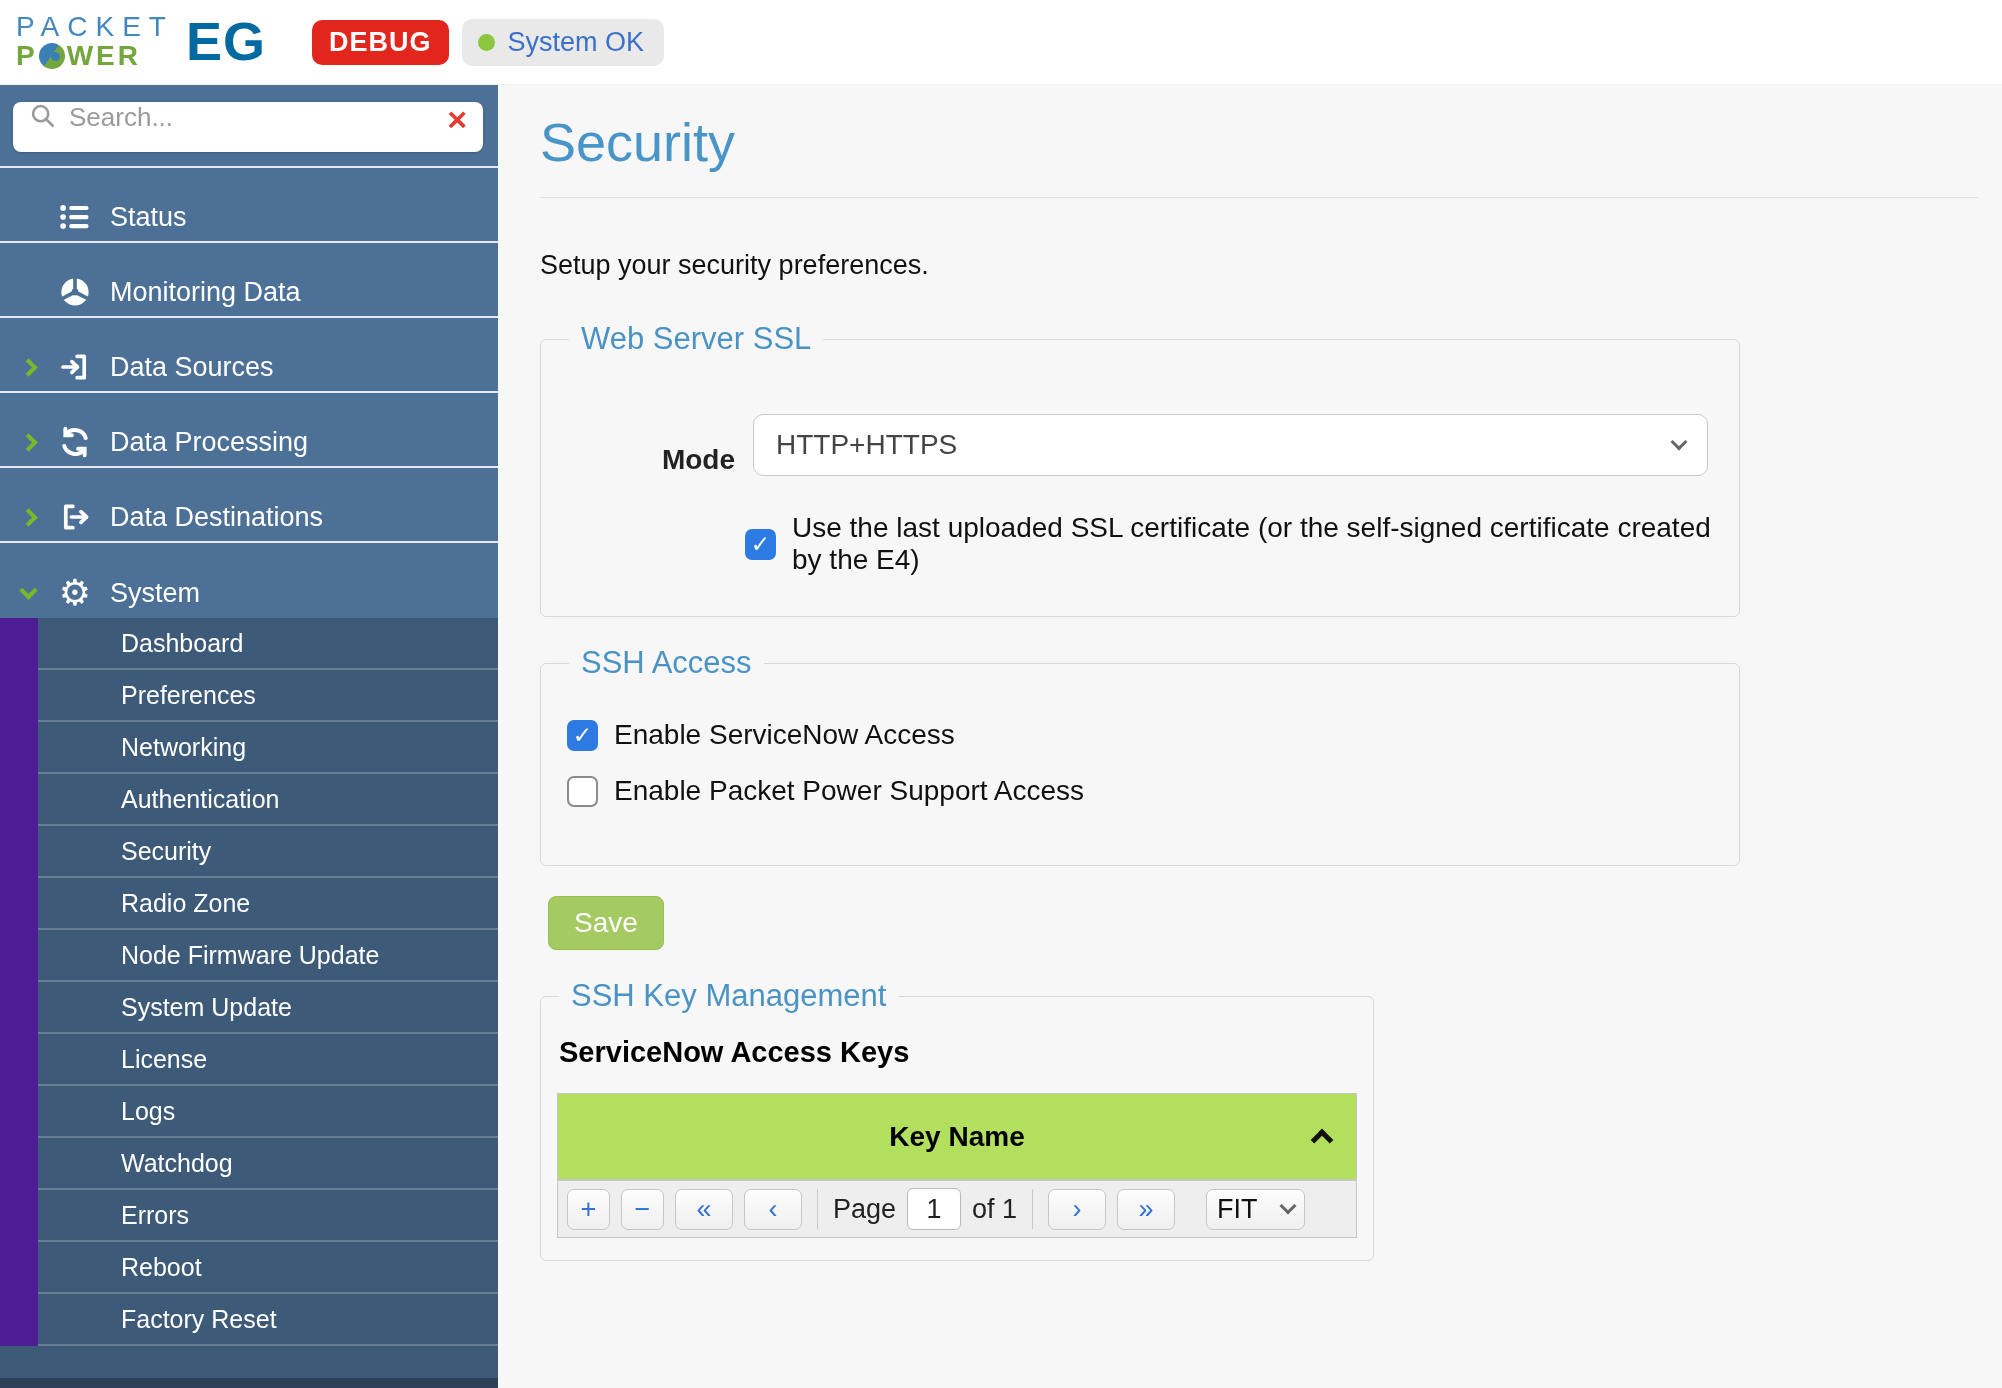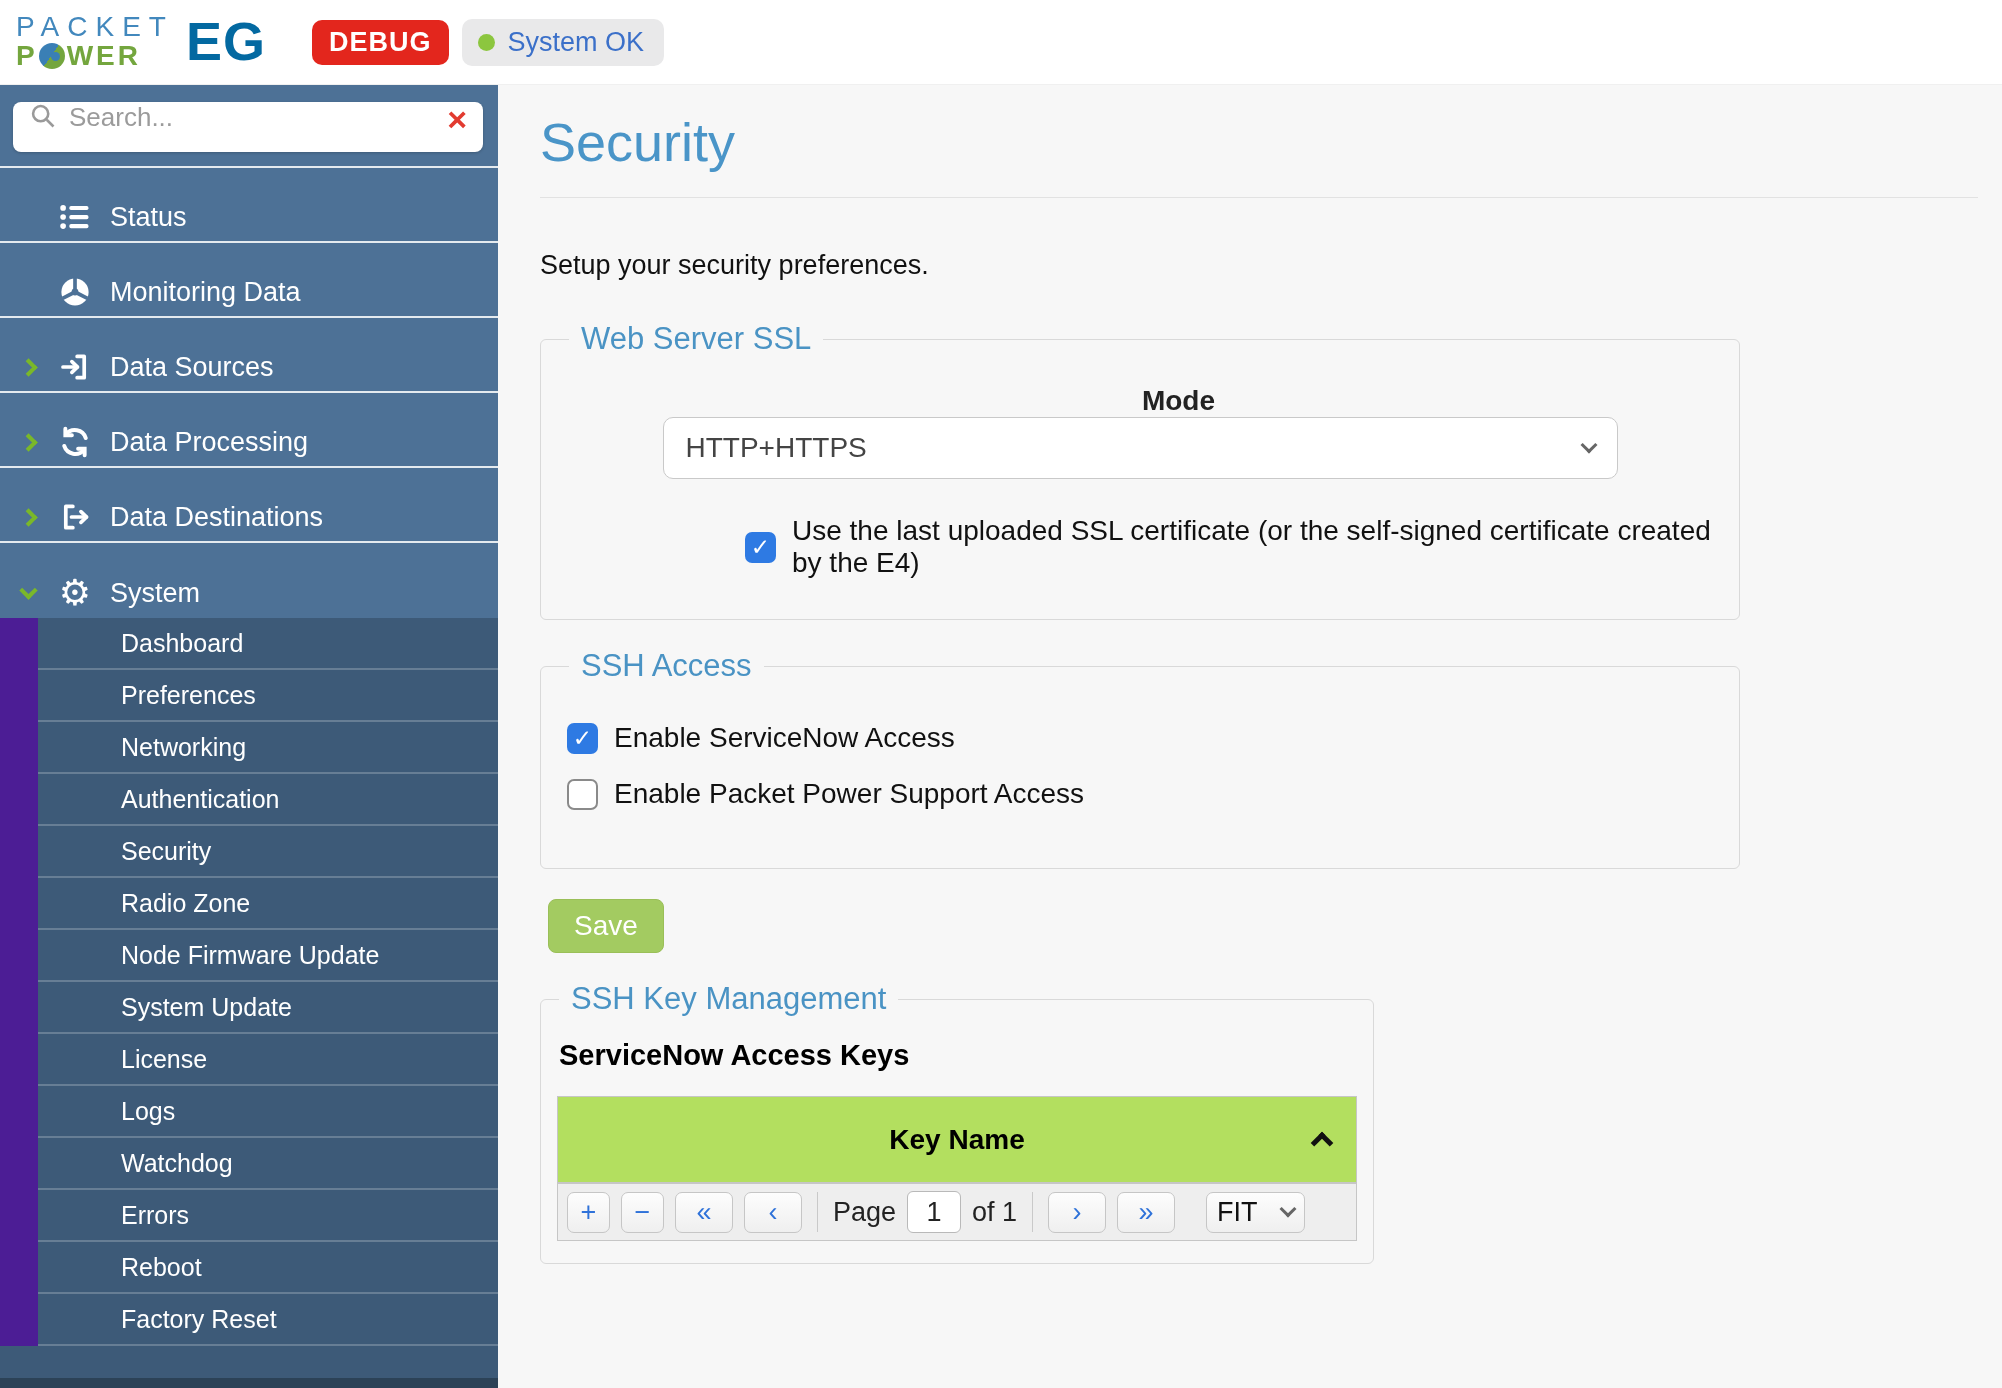--- a/index.html
+++ b/index.html
@@ -55,24 +55,24 @@
   .content { flex: 1; background: #f7f7f7; padding: 26px 24px 0 42px; }
   .page-title { color: #4a95c8; font-size: 54px; font-weight: 400; margin-bottom: 24px; }
   .divider { height: 1px; background: #e2e2e2; margin-bottom: 52px; }
   .subtitle { font-size: 27px; color: #111; margin-bottom: 40px; }
 
   fieldset.panel { border: 1px solid #d9d9d9; border-radius: 6px; padding: 6px 26px 34px 26px; }
   fieldset.panel legend { color: #4a93c4; font-size: 31px; padding: 0 12px; margin-left: 2px; }
   #fs-ssl, #fs-ssh { width: 1200px; }
   #fs-ssh { margin-top: 28px; padding-bottom: 58px; }
 
-  .mode-row { display: flex; align-items: center; margin-top: 22px; flex-direction: column; }
+  .mode-row { display: flex; align-items: flex-end; margin-top: 22px; }
   .mode-label { width: 168px; text-align: right; font-weight: 700; font-size: 28px; color: #222; margin-right: 18px; }
   .select { width: 955px; height: 62px; background: #fff; border: 1px solid #c9c9c9; border-radius: 10px;
-            display: flex; align-items: center; justify-content: space-between; padding: 0 22px; font-size: 28px; color: #444; cursor: pointer; }
+            display: flex; align-items: center; justify-content: space-between; padding: 0 22px; font-size: 28px; color: #444; cursor: pointer; margin-top: 29px; }
   .chev-gray { width: 12px; height: 12px; border-right: 3px solid #666; border-bottom: 3px solid #666;
                transform: rotate(45deg); display: inline-block; margin-top: -6px; }
 
   .check-row { display: flex; align-items: center; gap: 16px; font-size: 28px; color: #111; }
   .ssl-check-row { margin: 36px 0 6px 178px; }
   .ssh-row1 { margin-top: 32px; }
   .ssh-row2 { margin-top: 24px; }
   .checkbox { width: 31px; height: 31px; border-radius: 7px; flex: none; cursor: pointer; }
   .checkbox.checked { background: #2e7ae3; color: #fff; display: flex; align-items: center; justify-content: center;
                       font-size: 23px; font-weight: 700; font-family: "DejaVu Sans", sans-serif; }

